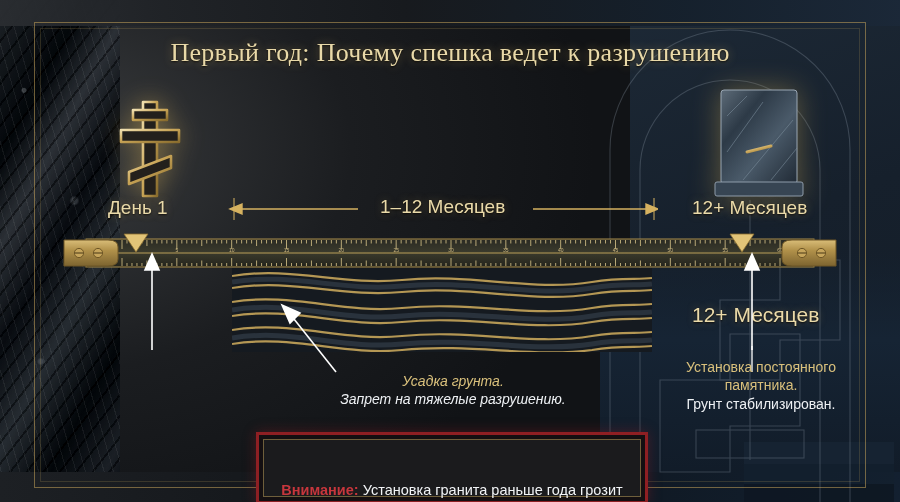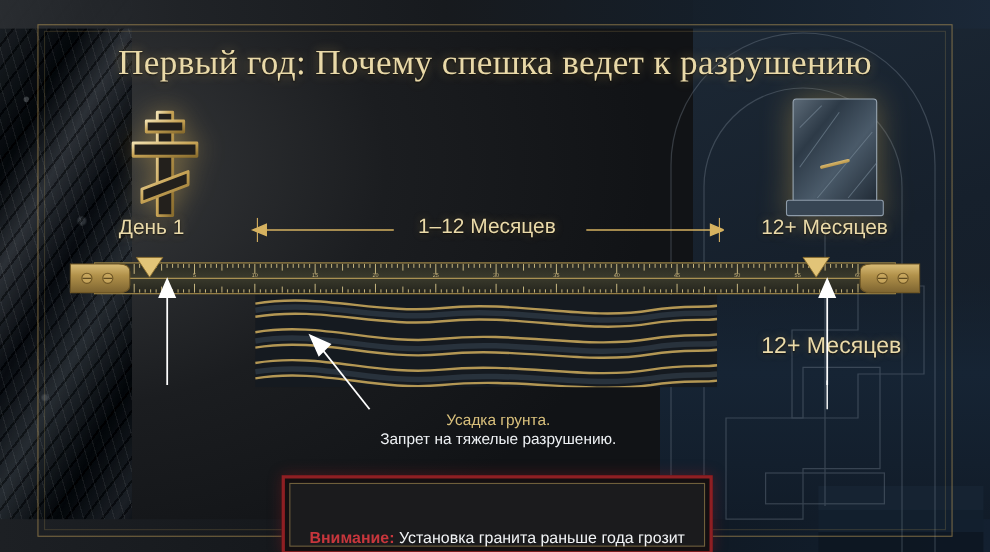--- a/index.html
+++ b/index.html
@@ -75,21 +75,21 @@
     position: absolute; left: 40px; top: 28px; right: 40px; bottom: 20px;
     border: 1px solid rgba(196,163,90,.20);
     pointer-events: none;
   }
 
   
   .title {
     position: absolute; left: 0; top: 38px; width: 900px;
     text-align: center;
     font-family: "Liberation Serif", serif;
-    font-size: 32px;
+    font-size: 26px;
     letter-spacing: .3px;
     color: #e9d9a8;
     text-shadow: 0 0 10px rgba(214,178,96,.45), 0 1px 2px rgba(0,0,0,.9);
   }
 
   
   .icon-cross {
     position: absolute; left: 105px; top: 96px; width: 90px; height: 104px;
     filter: drop-shadow(0 0 12px rgba(212,175,86,.45));
   }
@@ -121,21 +121,21 @@
   .waves { position: absolute; left: 232px; top: 268px; width: 420px; height: 84px; }
 
   
   .pointers { position: absolute; left: 0; top: 250px; width: 900px; height: 145px; }
 
   
   .cap { position: absolute; text-align: center; line-height: 1.32; white-space: nowrap; }
   .cap .gold  { color: #d9c07c; font-size: 14px; display: block; }
   .cap .white { color: #eef1f4; font-size: 14px; display: block; }
   #cap-left   { left: 38px;  top: 358px; width: 250px; }
-  #cap-mid    { left: 288px; top: 372px; width: 330px; }
+  #cap-mid    { left: 288px; top: 372px; width: 330px; font-style: italic; }
   #cap-right  { left: 630px; top: 358px; width: 262px; }
 
   
   .warn-outer {
     position: absolute; left: 256px; top: 432px; width: 392px; height: 72px;
     border: 3px solid #8e1f23;
     background: #140f11;
     box-shadow: 0 0 12px rgba(160,30,36,.35);
   }
   .warn-inner {
@@ -587,20 +587,24 @@
       <line x1="752" y1="96" x2="752" y2="122" stroke-width="1.3"></line>
     </g>
   </svg>
 
 
   <div class="cap" id="cap-mid">
     <span class="gold">Усадка грунта.</span>
     <span class="white">Запрет на тяжелые разрушению.</span>
   </div>
 
+  <div class="cap" id="cap-right">
+    <span class="gold">Установка постоянного<br>памятника.</span>
+    <span class="white">Грунт стабилизирован.</span>
+  </div>
 
   <div class="warn-outer">
     <div class="warn-inner">
       <div class="warn-text">
         <span class="kw">Внимание:</span><span> Установка гранита раньше года грозит</span><br>
       </div>
     </div>
   </div>
 
 </div>

